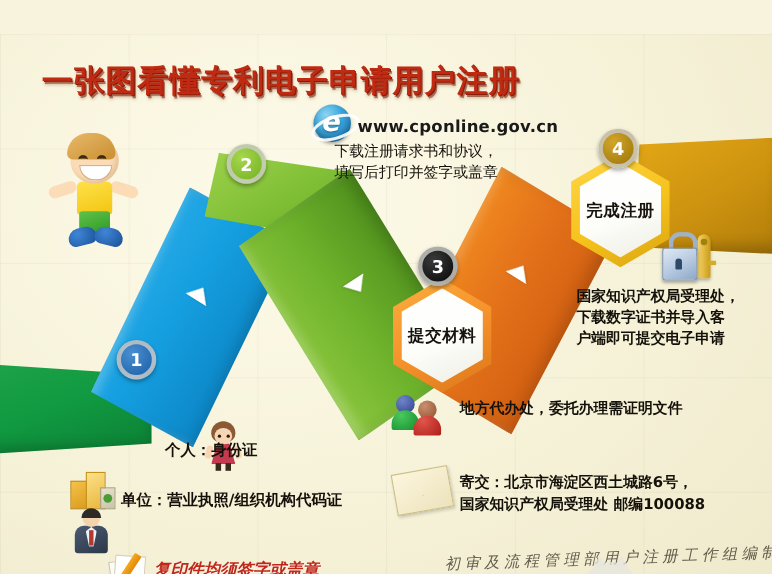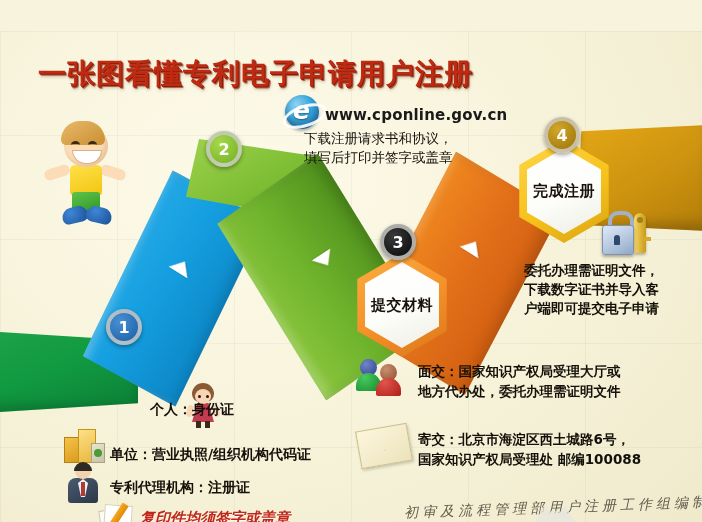--- a/index.html
+++ b/index.html
@@ -362,21 +362,21 @@
   </div>
 
   <div class="icon" id="lock-key">
     <div class="key"></div>
     <div class="shackle"></div>
     <div class="body"></div>
     <div class="hole"></div>
   </div>
 
   <div class="lay cn" id="desc4">
-    <div>委托办理需证明文件，</div>
+    <div>国家知识产权局受理处，</div>
     <div>下载数字证书并导入客</div>
     <div>户端即可提交电子申请</div>
   </div>
 
   <div class="icon" id="girl-icon">
     <div class="dress"></div>
     <div class="arm l"></div>
     <div class="arm r"></div>
     <div class="leg l"></div>
     <div class="leg r"></div>
@@ -395,41 +395,39 @@
   </div>
   <div class="listrow cn" id="row-unit">单位：营业执照/组织机构代码证</div>
 
   <div class="icon" id="man-icon">
     <div class="suit"></div>
     <div class="shirt"></div>
     <div class="tie"></div>
     <div class="head"></div>
     <div class="hair"></div>
   </div>
-  <div class="listrow cn" id="row-agency">专利代理机构：注册证</div>
 
   <div class="icon" id="pen-icon">
     <div class="sheet"></div>
     <div class="sheet2"></div>
     <div class="pencil"></div>
   </div>
   <div class="listrow cn" id="row-note">复印件均须签字或盖章</div>
 
   <div class="icon" id="people-icon">
     <div class="p p1">
       <div class="h"></div>
       <div class="b"></div>
     </div>
     <div class="p p2">
       <div class="h"></div>
       <div class="b"></div>
     </div>
   </div>
   <div class="lay cn" id="blk-face">
-    <div>面交：国家知识产权局受理大厅或</div>
     <div>地方代办处，委托办理需证明文件</div>
   </div>
 
   <div class="icon" id="mail-icon">
     <div class="env"></div>
     <div class="flap"></div>
   </div>
   <div class="lay cn" id="blk-mail">
     <div>寄交：北京市海淀区西土城路6号，</div>
     <div>国家知识产权局受理处 邮编100088</div>

